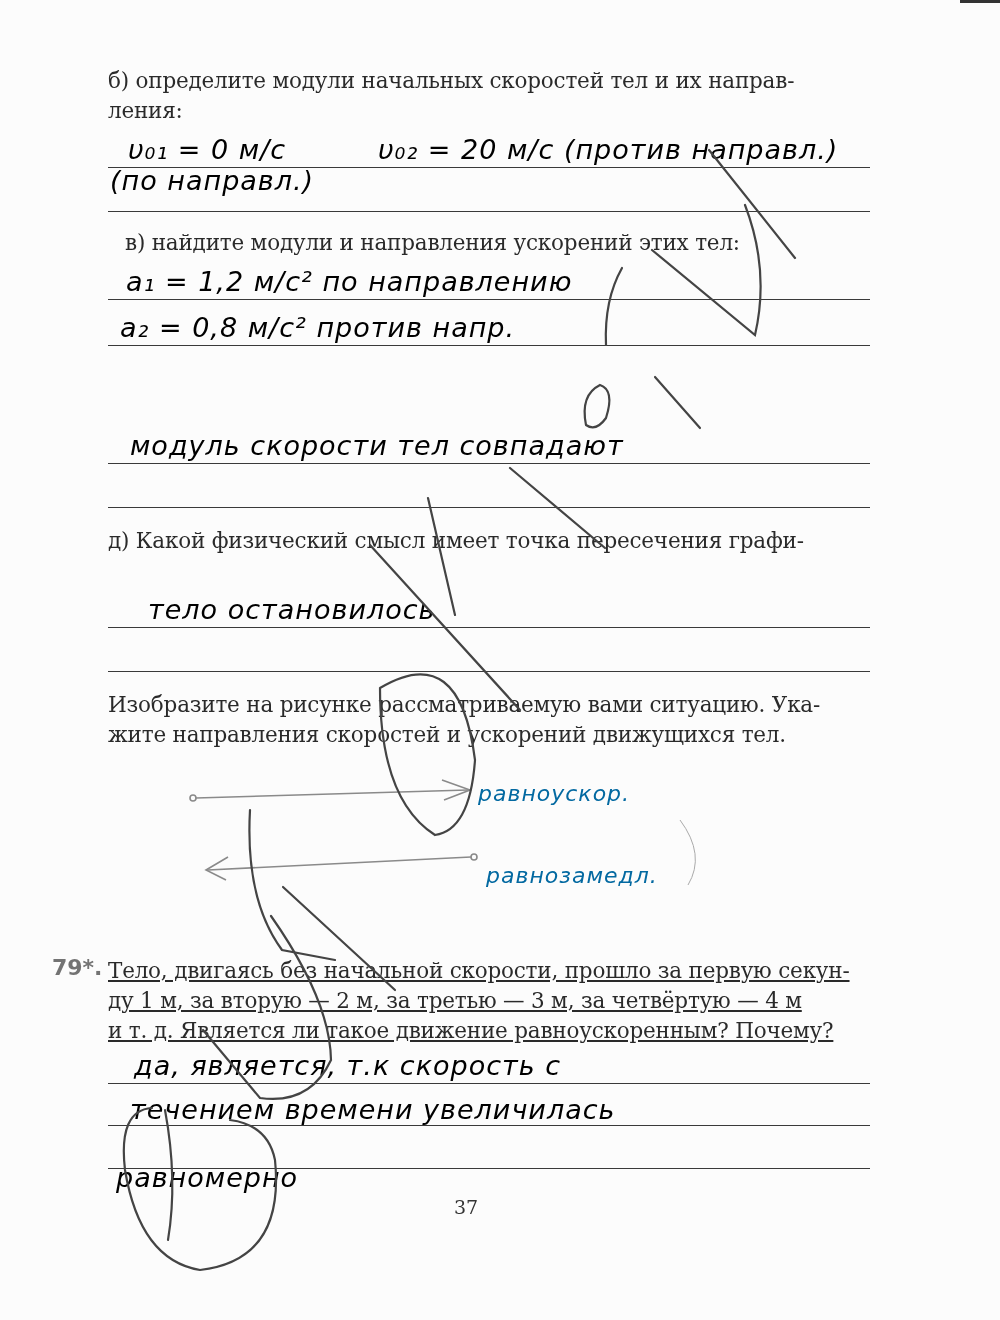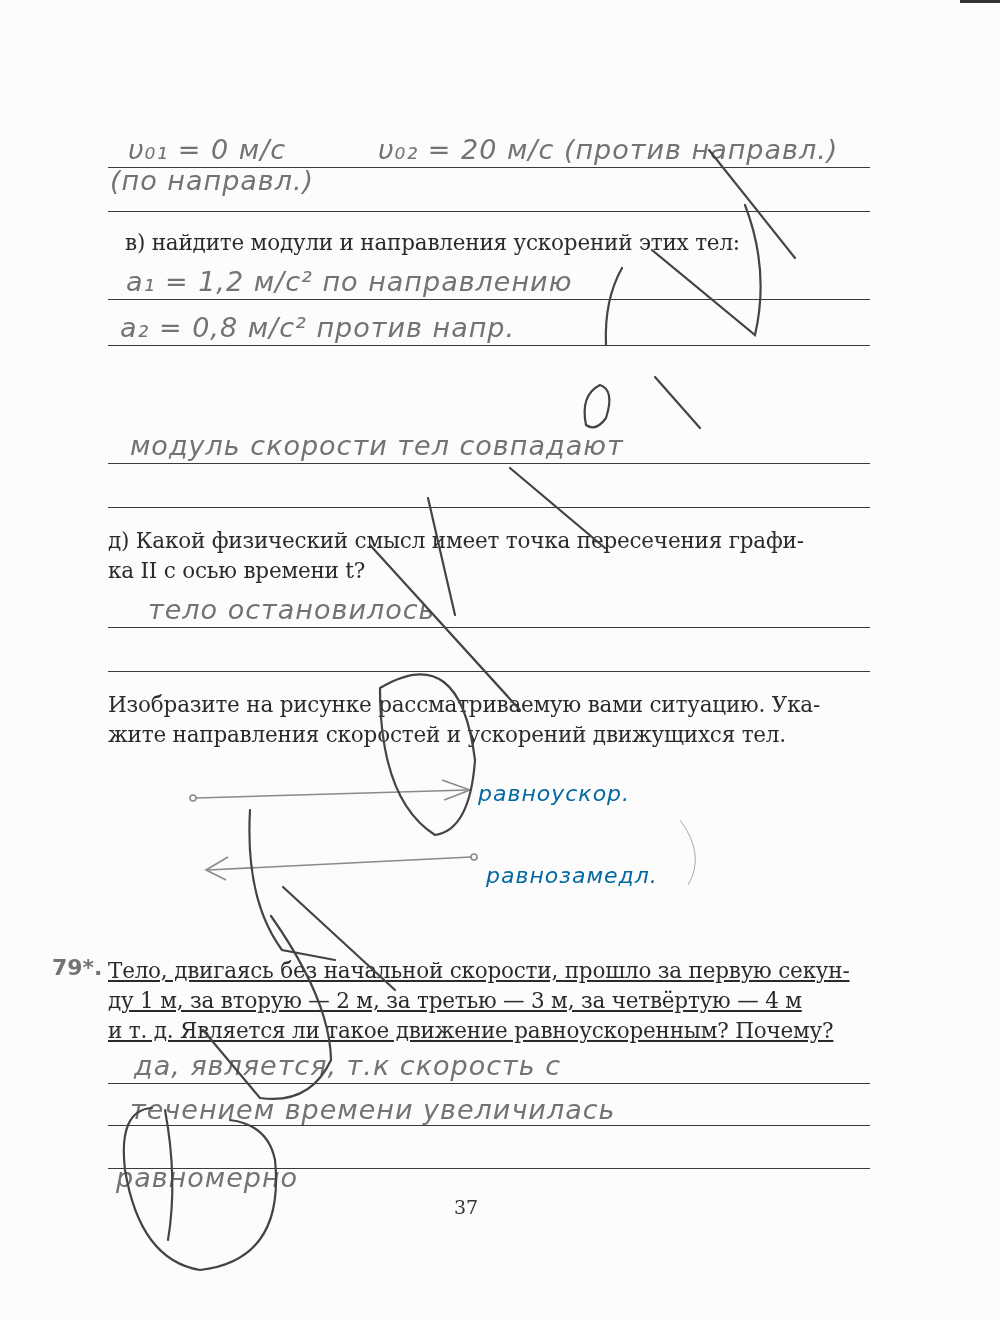--- a/index.html
+++ b/index.html
@@ -13,37 +13,39 @@
   .ptext {
     position: absolute; left: 108px; width: 762px;
     font-size: 21.5px; line-height: 30px; text-align: justify;
     letter-spacing: -0.2px;
   }
   .ptext span { display: block; }
   .ptext .last { text-align: left; }
   .rule { position: absolute; left: 108px; width: 762px; height: 0; border-top: 1.6px solid #3a3a3a; }
   .hand {
     position: absolute; font-family: "DejaVu Sans", sans-serif; font-style: italic;
-    color: #737373; font-size: 27px; white-space: nowrap; letter-spacing: 1px;
+    color: #000000; font-size: 27px; white-space: nowrap; letter-spacing: 1px;
     font-weight: 300;
   }
   .hand.light { color: #0369a1; font-size: 22px; margin-top: 23px; }
   .tasknum {
     position: absolute; left: 52px; top: 955px;
     font-family: "DejaVu Sans", sans-serif; font-weight: bold; font-size: 22px; color: #737373;
   }
   .pagenum { position: absolute; left: 0; width: 932px; top: 1196px; text-align: center; font-size: 19px; color: #333; }
   svg.overlay { position: absolute; left: 0; top: 0; pointer-events: none; }
 </style>
 </head>
 <body>
 
 <div class="corner-mark"></div>
 
 <div class="ptext" style="top:66px;">
+  <span>б) определите модули начальных скоростей тел и их направ-</span>
+  <span class="last">ления:</span>
 </div>
 <div class="hand" style="left:128px; top:134px;">υ₀₁ = 0 м/с</div>
 <div class="hand" style="left:378px; top:134px;">υ₀₂ = 20 м/с (против направл.)</div>
 <div class="hand" style="left:110px; top:165px;">(по направл.)</div>
 <div class="rule" style="top:167px;"></div>
 <div class="rule" style="top:211px;"></div>
 
 <div class="ptext" style="top:228px;margin-left:17px;">
   <span class="last">в) найдите модули и направления ускорений этих тел:</span>
 </div>
@@ -53,21 +55,20 @@
 <div class="rule" style="top:345px;"></div>
 
 <div class="ptext" style="top:364px;">
 </div>
 <div class="hand" style="left:130px; top:430px;">модуль  скорости  тел  совпадают</div>
 <div class="rule" style="top:463px;"></div>
 <div class="rule" style="top:507px;"></div>
 
 <div class="ptext" style="top:526px;">
   <span>д) Какой физический смысл имеет точка пересечения графи-</span>
-  <span class="last">ка II с осью времени t?</span>
 </div>
 <div class="hand" style="left:148px; top:594px;">тело  остановилось</div>
 <div class="rule" style="top:627px;"></div>
 <div class="rule" style="top:671px;"></div>
 
 <div class="ptext" style="top:690px;">
   <span>Изобразите на рисунке рассматриваемую вами ситуацию. Ука-</span>
   <span class="last">жите направления скоростей и ускорений движущихся тел.</span>
 </div>
 <div class="hand light" style="left:478px; top:758px;">равноускор.</div>

